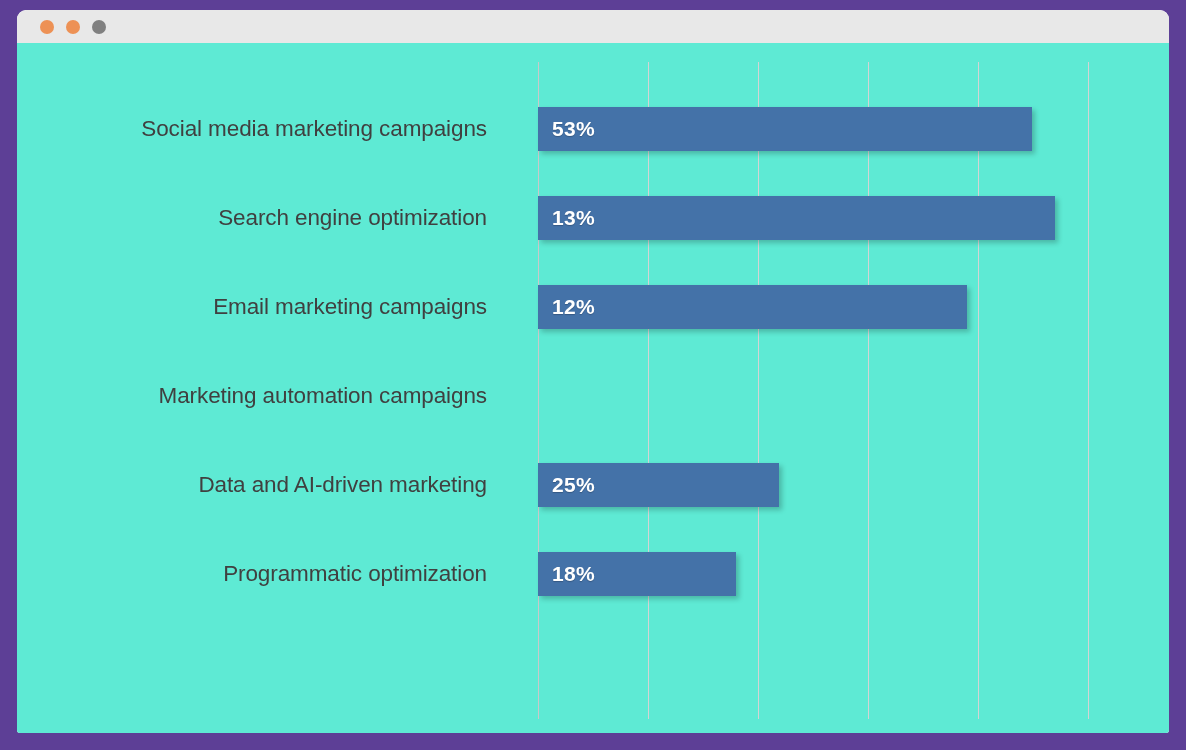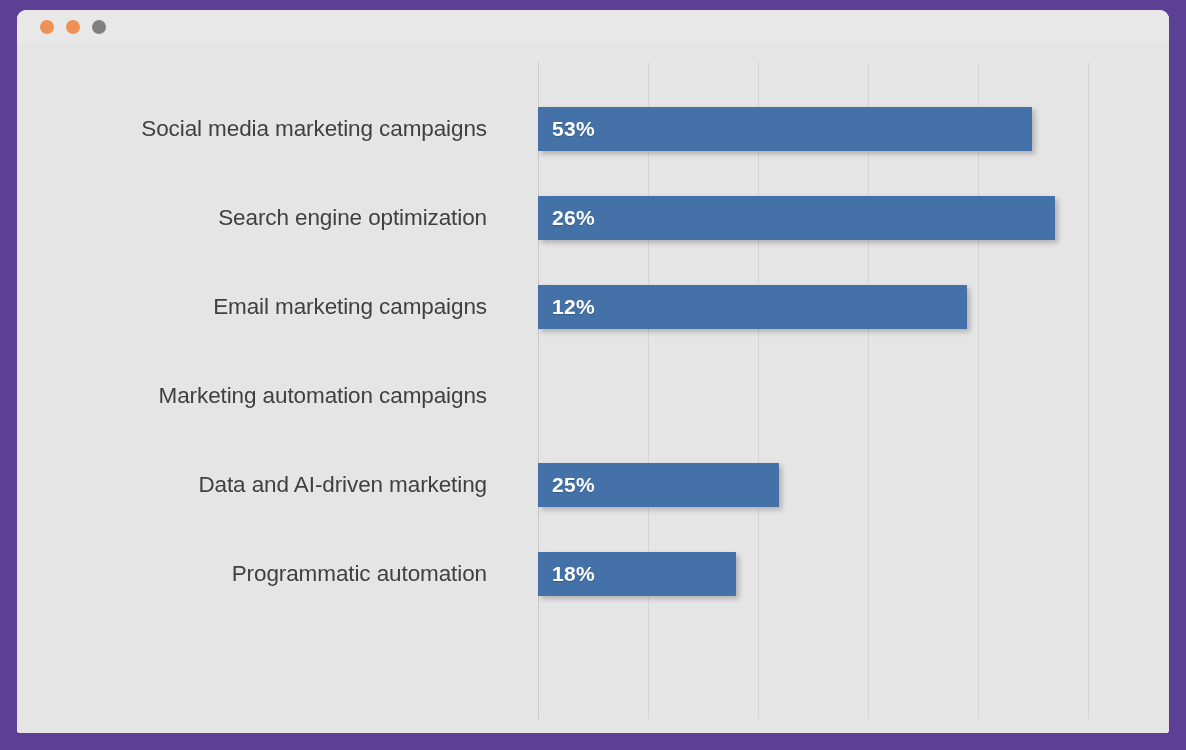--- a/index.html
+++ b/index.html
@@ -55,21 +55,21 @@
     display: block;
   }
   .dot.amber  { background: #ed9155; }
   .dot.amber2 { background: #ed9155; }
   .dot.grey   { background: #808080; }
 
   
   #chart-surface {
     position: relative;
     flex: 1 1 auto;
-    background: #e5e5e5;
+    background: #5eead4;
     padding-left: 28px;
   }
 
   
   #plot {
     position: absolute;
     left: 0;
     top: 0;
     right: 0;
     bottom: 0;
@@ -175,21 +175,21 @@
               <div class="bar-track" style="width: 494px;">
                 <div class="bar">
                   <span class="bar-value">53%</span>
                 </div>
               </div>
             </div>
             <div class="row">
               <div class="row-label">Search engine optimization</div>
               <div class="bar-track" style="width: 517px;">
                 <div class="bar">
-                  <span class="bar-value">26%</span>
+                  <span class="bar-value">13%</span>
                 </div>
               </div>
             </div>
             <div class="row">
               <div class="row-label">Email marketing campaigns</div>
               <div class="bar-track" style="width: 429px;">
                 <div class="bar">
                   <span class="bar-value">12%</span>
                 </div>
               </div>
@@ -199,21 +199,21 @@
             </div>
             <div class="row">
               <div class="row-label">Data and AI-driven marketing</div>
               <div class="bar-track" style="width: 241px;">
                 <div class="bar">
                   <span class="bar-value">25%</span>
                 </div>
               </div>
             </div>
             <div class="row">
-              <div class="row-label">Programmatic automation</div>
+              <div class="row-label">Programmatic optimization</div>
               <div class="bar-track" style="width: 198px;">
                 <div class="bar">
                   <span class="bar-value">18%</span>
                 </div>
               </div>
             </div>
           </div>
 
       </div>
     </div>

